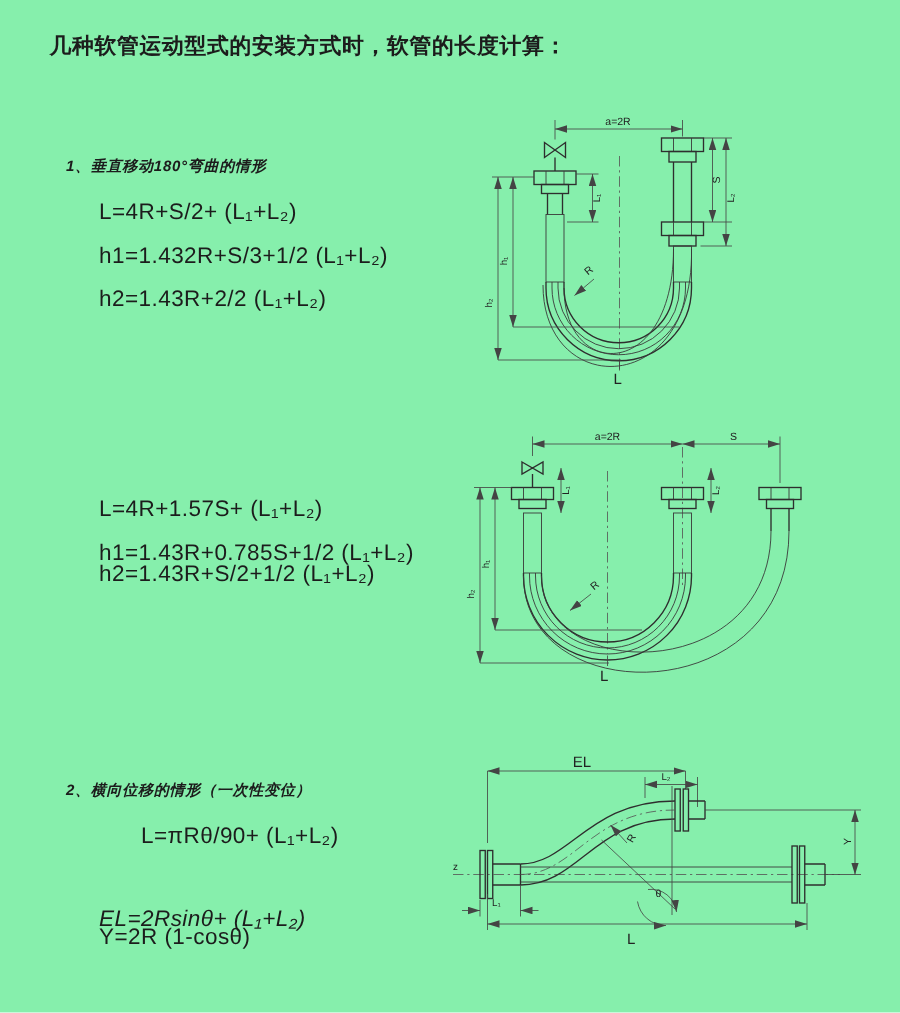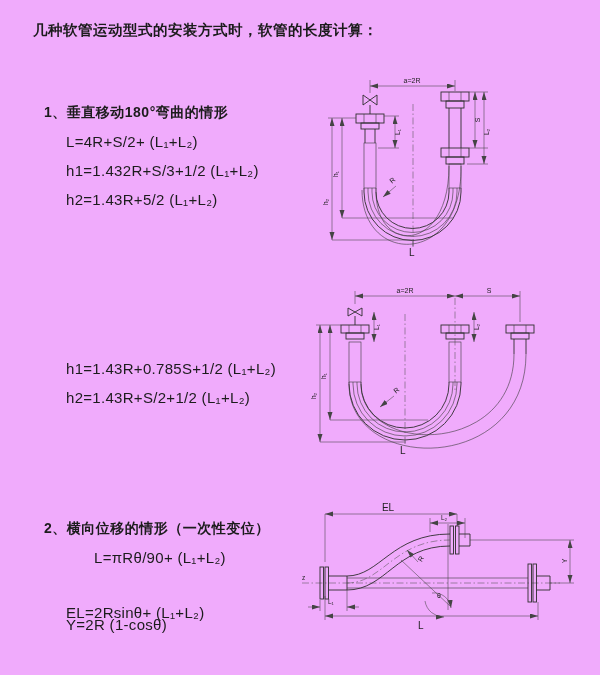--- a/index.html
+++ b/index.html
@@ -1,19 +1,19 @@
 <!DOCTYPE html>
 <html><head>
 <meta charset="utf-8">
 <style>
   html,body{margin:0;padding:0;background:#fff;}
-  #page{position:relative;width:600px;height:675px;background:#f0abfc;overflow:hidden;
+  #page{position:relative;width:600px;height:675px;background:#86efac;overflow:hidden;
         font-family:"Liberation Sans","DejaVu Sans",sans-serif;color:#1c1c1c;}
   .title{position:absolute;left:33px;top:21px;font-size:14.5px;font-weight:700;letter-spacing:.5px;}
-  .sec-head{position:absolute;font-size:14px;font-weight:700;letter-spacing:.5px;}
+  .sec-head{position:absolute;font-size:10px;font-weight:700;letter-spacing:.5px;font-style:italic;}
   .formula{position:absolute;font-size:15px;font-weight:500;letter-spacing:.3px;white-space:pre;}
   svg{position:absolute;overflow:visible;}
   svg text{font-family:"Liberation Sans","DejaVu Sans",sans-serif;fill:#222;}
   .obj{stroke:#2e2e2e;stroke-width:.9;fill:none;}
   .thin{stroke:#3a3a3a;stroke-width:.6;fill:none;}
   .dim{stroke:#444;stroke-width:.55;fill:none;}
   .cl{stroke:#555;stroke-width:.55;fill:none;stroke-dasharray:7 2.5 1.5 2.5;}
   .dt{font-size:7px;}
   .dt2{font-size:6.5px;}
   .big{font-size:10px;}
@@ -21,29 +21,30 @@
 </head>
 <body>
 
 <div id="page">
 
   <div class="title">几种软管运动型式的安装方式时，软管的长度计算：</div>
 
   <div class="sec-head" style="left:44px;top:104px;">1、垂直移动180°弯曲的情形</div>
   <div class="formula" style="left:66px;top:133px;">L=4R+S/2+ (L₁+L₂)</div>
   <div class="formula" style="left:66px;top:162px;">h1=1.432R+S/3+1/2 (L₁+L₂)</div>
-  <div class="formula" style="left:66px;top:191px;">h2=1.43R+5/2 (L₁+L₂)</div>
-
+  <div class="formula" style="left:66px;top:191px;">h2=1.43R+2/2 (L₁+L₂)</div>
+
+  <div class="formula" style="left:66px;top:331px;">L=4R+1.57S+ (L₁+L₂)</div>
   <div class="formula" style="left:66px;top:360px;">h1=1.43R+0.785S+1/2 (L₁+L₂)</div>
-  <div class="formula" style="left:66px;top:389px;">h2=1.43R+S/2+1/2 (L₁+L₂)</div>
+  <div class="formula" style="left:66px;top:374px;">h2=1.43R+S/2+1/2 (L₁+L₂)</div>
 
   <div class="sec-head" style="left:44px;top:520px;">2、横向位移的情形（一次性变位）</div>
   <div class="formula" style="left:66px;top:549px;margin-left:28px;">L=πRθ/90+ (L₁+L₂)</div>
   <div class="formula" style="left:66px;top:577px;margin-top:39px;">Y=2R (1-cosθ)</div>
-  <div class="formula" style="left:66px;top:604px;">EL=2Rsinθ+ (L₁+L₂)</div>
+  <div class="formula" style="left:66px;top:604px;font-style:italic;">EL=2Rsinθ+ (L₁+L₂)</div>
 
   <svg style="left:318px;top:70px;" width="270" height="190" viewBox="0 0 270 190">
     <defs>
       <marker id="ar1" orient="auto-start-reverse" markerUnits="userSpaceOnUse" markerWidth="9" markerHeight="6" refX="8" refY="2.5">
         <path d="M0,0 L8,2.5 L0,5 Z" fill="#444"></path>
       </marker>
       <pattern id="mesh1" width="4" height="4" patternUnits="userSpaceOnUse">
         <path d="M0,0 L4,4 M4,0 L0,4" stroke="#888" stroke-width="
 0.5"></path>
       </pattern>

